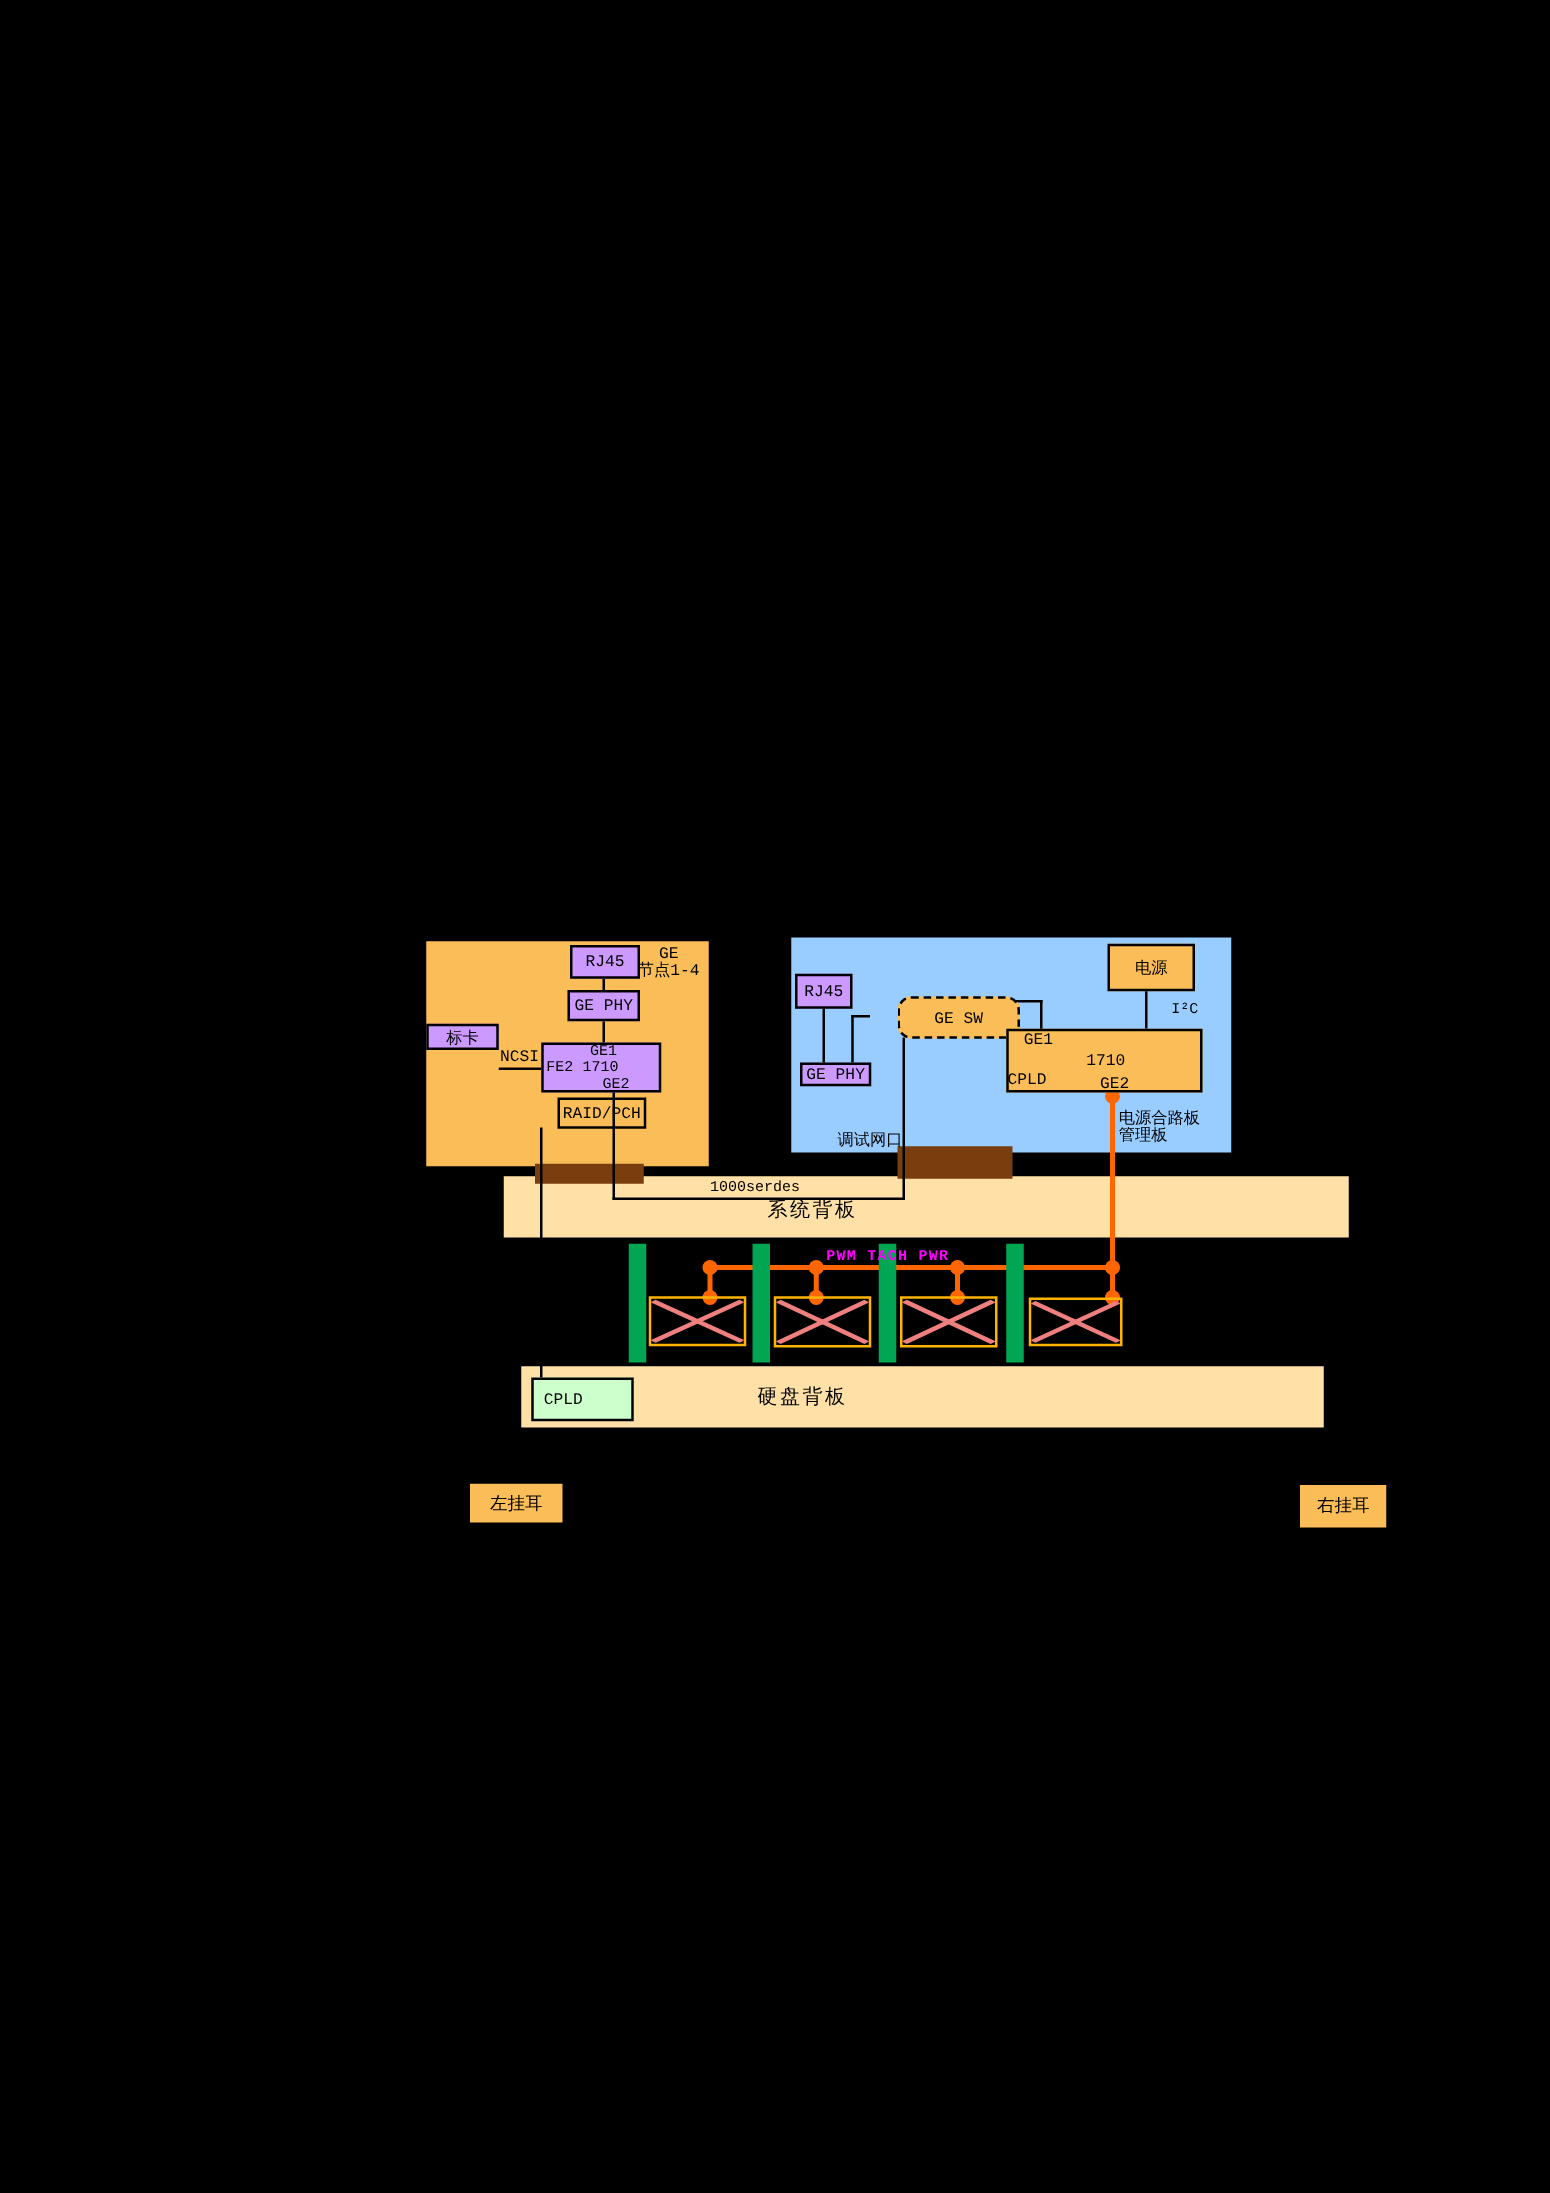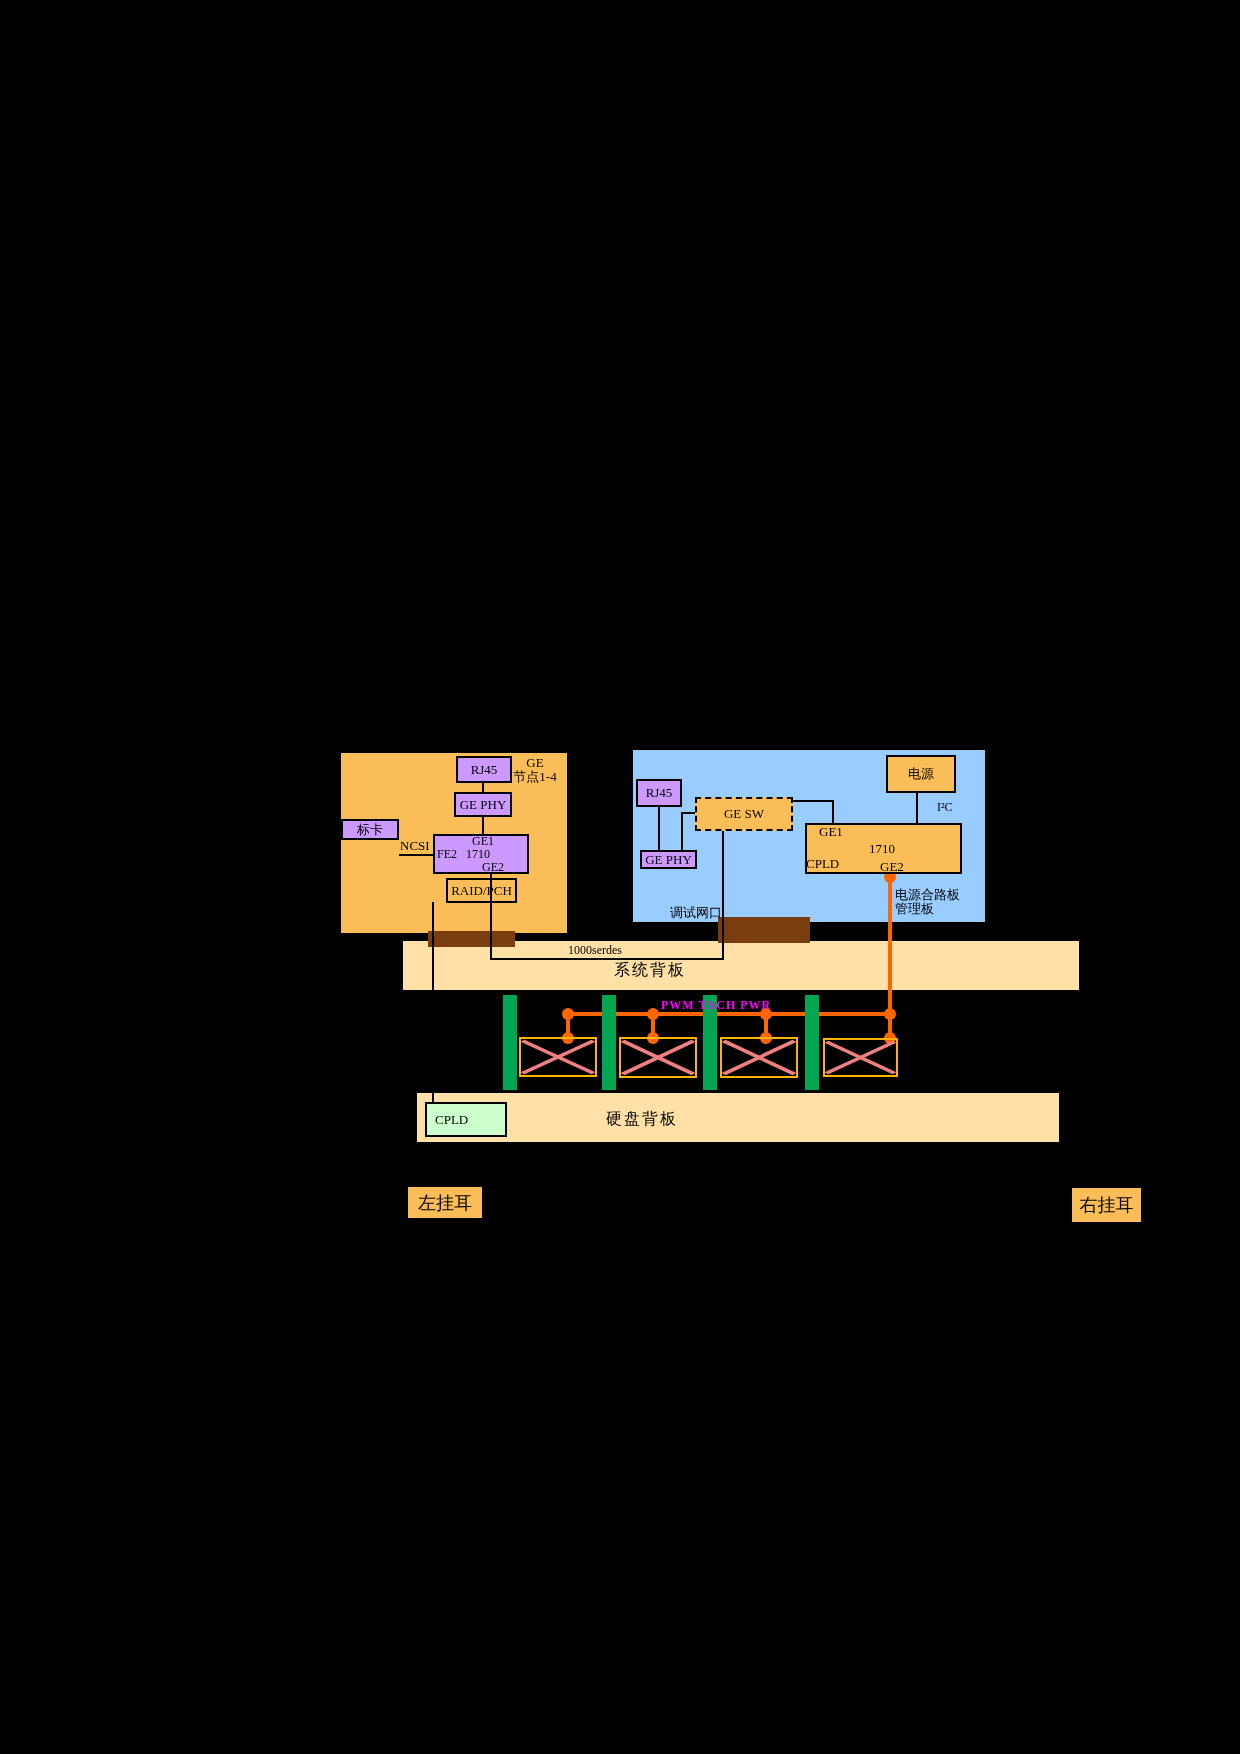--- a/index.html
+++ b/index.html
@@ -1,31 +1,31 @@
 <!DOCTYPE html>
 <html><head>
 <meta charset="utf-8">
 <style>
   html,body{margin:0;padding:0;background:#000;}
   .stage{position:relative;width:1240px;height:1452px;background:#000;overflow:hidden;
-         font-family:Liberation Serif, serif;color:#000;}
+         font-family:Liberation Mono, monospace;color:#000;}
   .abs{position:absolute;}
   .board-orange{background:#FBBD57;}
   .board-blue{background:#99CCFF;}
   .backplane{background:#FFE1A8;}
   .pbox{background:#CC99FF;border:2px solid #000;display:flex;align-items:center;justify-content:center;
         font-size:13px;box-sizing:border-box;}
   .obox{background:#FBBD57;border:2px solid #000;display:flex;align-items:center;justify-content:center;
         font-size:13px;box-sizing:border-box;}
   .clearbox{background:transparent;border:2px solid #000;display:flex;align-items:center;justify-content:center;
         font-size:13px;box-sizing:border-box;margin-left:44px;}
   .dashed{border-style:dashed;}
   .cpld{background:#CCFFCC;border:2px solid #000;display:flex;align-items:center;justify-content:flex-start;
         padding-left:8px;font-size:13px;box-sizing:border-box;}
-  .ear{background:#FBBD57;display:flex;align-items:center;justify-content:center;font-size:18px;margin-left:32px;}
+  .ear{background:#FBBD57;display:flex;align-items:center;justify-content:center;font-size:14px;}
   .blk{background:#000;}
   .oline{background:#FF6600;}
   .dot{width:12px;height:12px;border-radius:50%;background:#FF6600;}
   .greenbar{background:#00A651;}
   .fan{border:2px solid #FFB400;box-sizing:border-box;}
   .brown{background:#7A3E0E;}
   .lbl{font-size:13px;line-height:14px;white-space:nowrap;}
   .lbl-sm{font-size:12px;line-height:13px;white-space:nowrap;}
   .lbl-big{font-size:16px;line-height:17px;white-space:nowrap;letter-spacing:2px;}
   .pwm{font-size:12px;font-weight:bold;color:#FF00FF;white-space:nowrap;letter-spacing:1px;}
@@ -123,21 +123,21 @@
     <span>标卡</span>
   </div>
   <span class="abs lbl" style="left:400px;top:839px;">NCSI</span>
   <div class="abs clearbox" style="left:402px;top:878px;width:71px;height:25px;">
     <span>RAID/PCH</span>
   </div>
 
   <div class="abs pbox" style="left:636px;top:779px;width:46px;height:28px;">
     <span>RJ45</span>
   </div>
-  <div class="abs obox dashed" style="left:695px;top:797px;width:98px;height:34px;">
+  <div class="abs obox dashed" style="left:718px;top:797px;width:98px;height:34px;border-radius:11px;">
     <span>GE SW</span>
   </div>
   <div class="abs pbox" style="left:640px;top:850px;width:57px;height:19px;">
     <span>GE PHY</span>
   </div>
   <div class="abs obox" style="left:886px;top:755px;width:70px;height:38px;">
     <span>电源</span>
   </div>
   <span class="abs lbl-sm" style="left:921px;top:801px;margin-left:16px;">I²C</span>
   <div class="abs obox" style="left:805px;top:823px;width:157px;height:51px;"></div>

